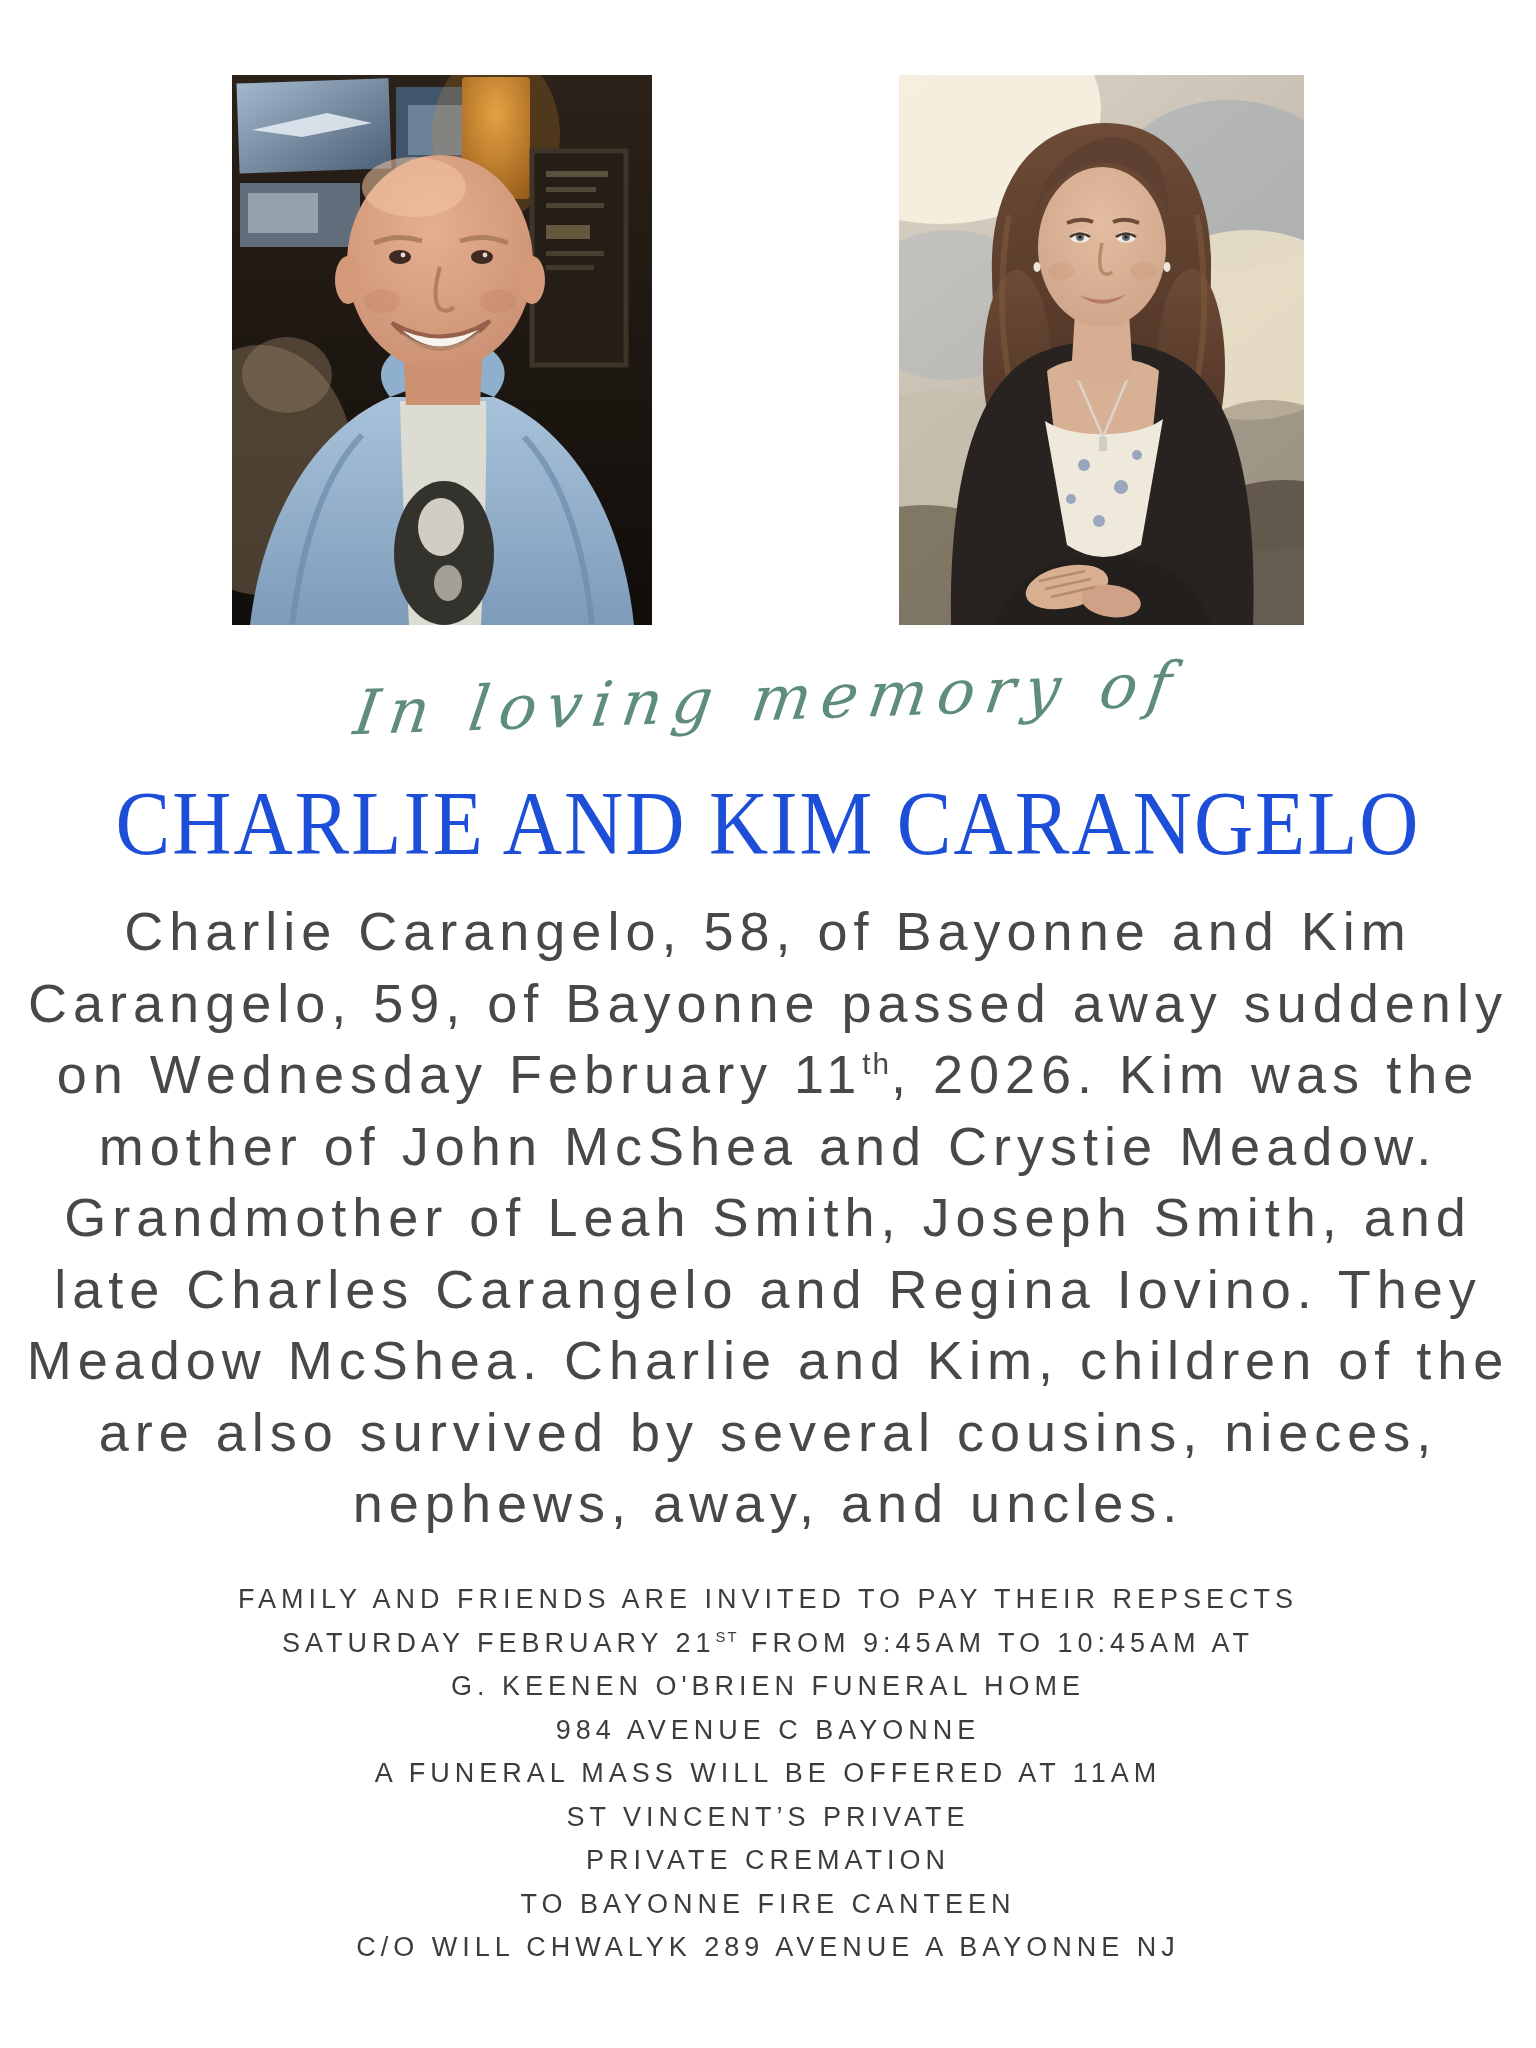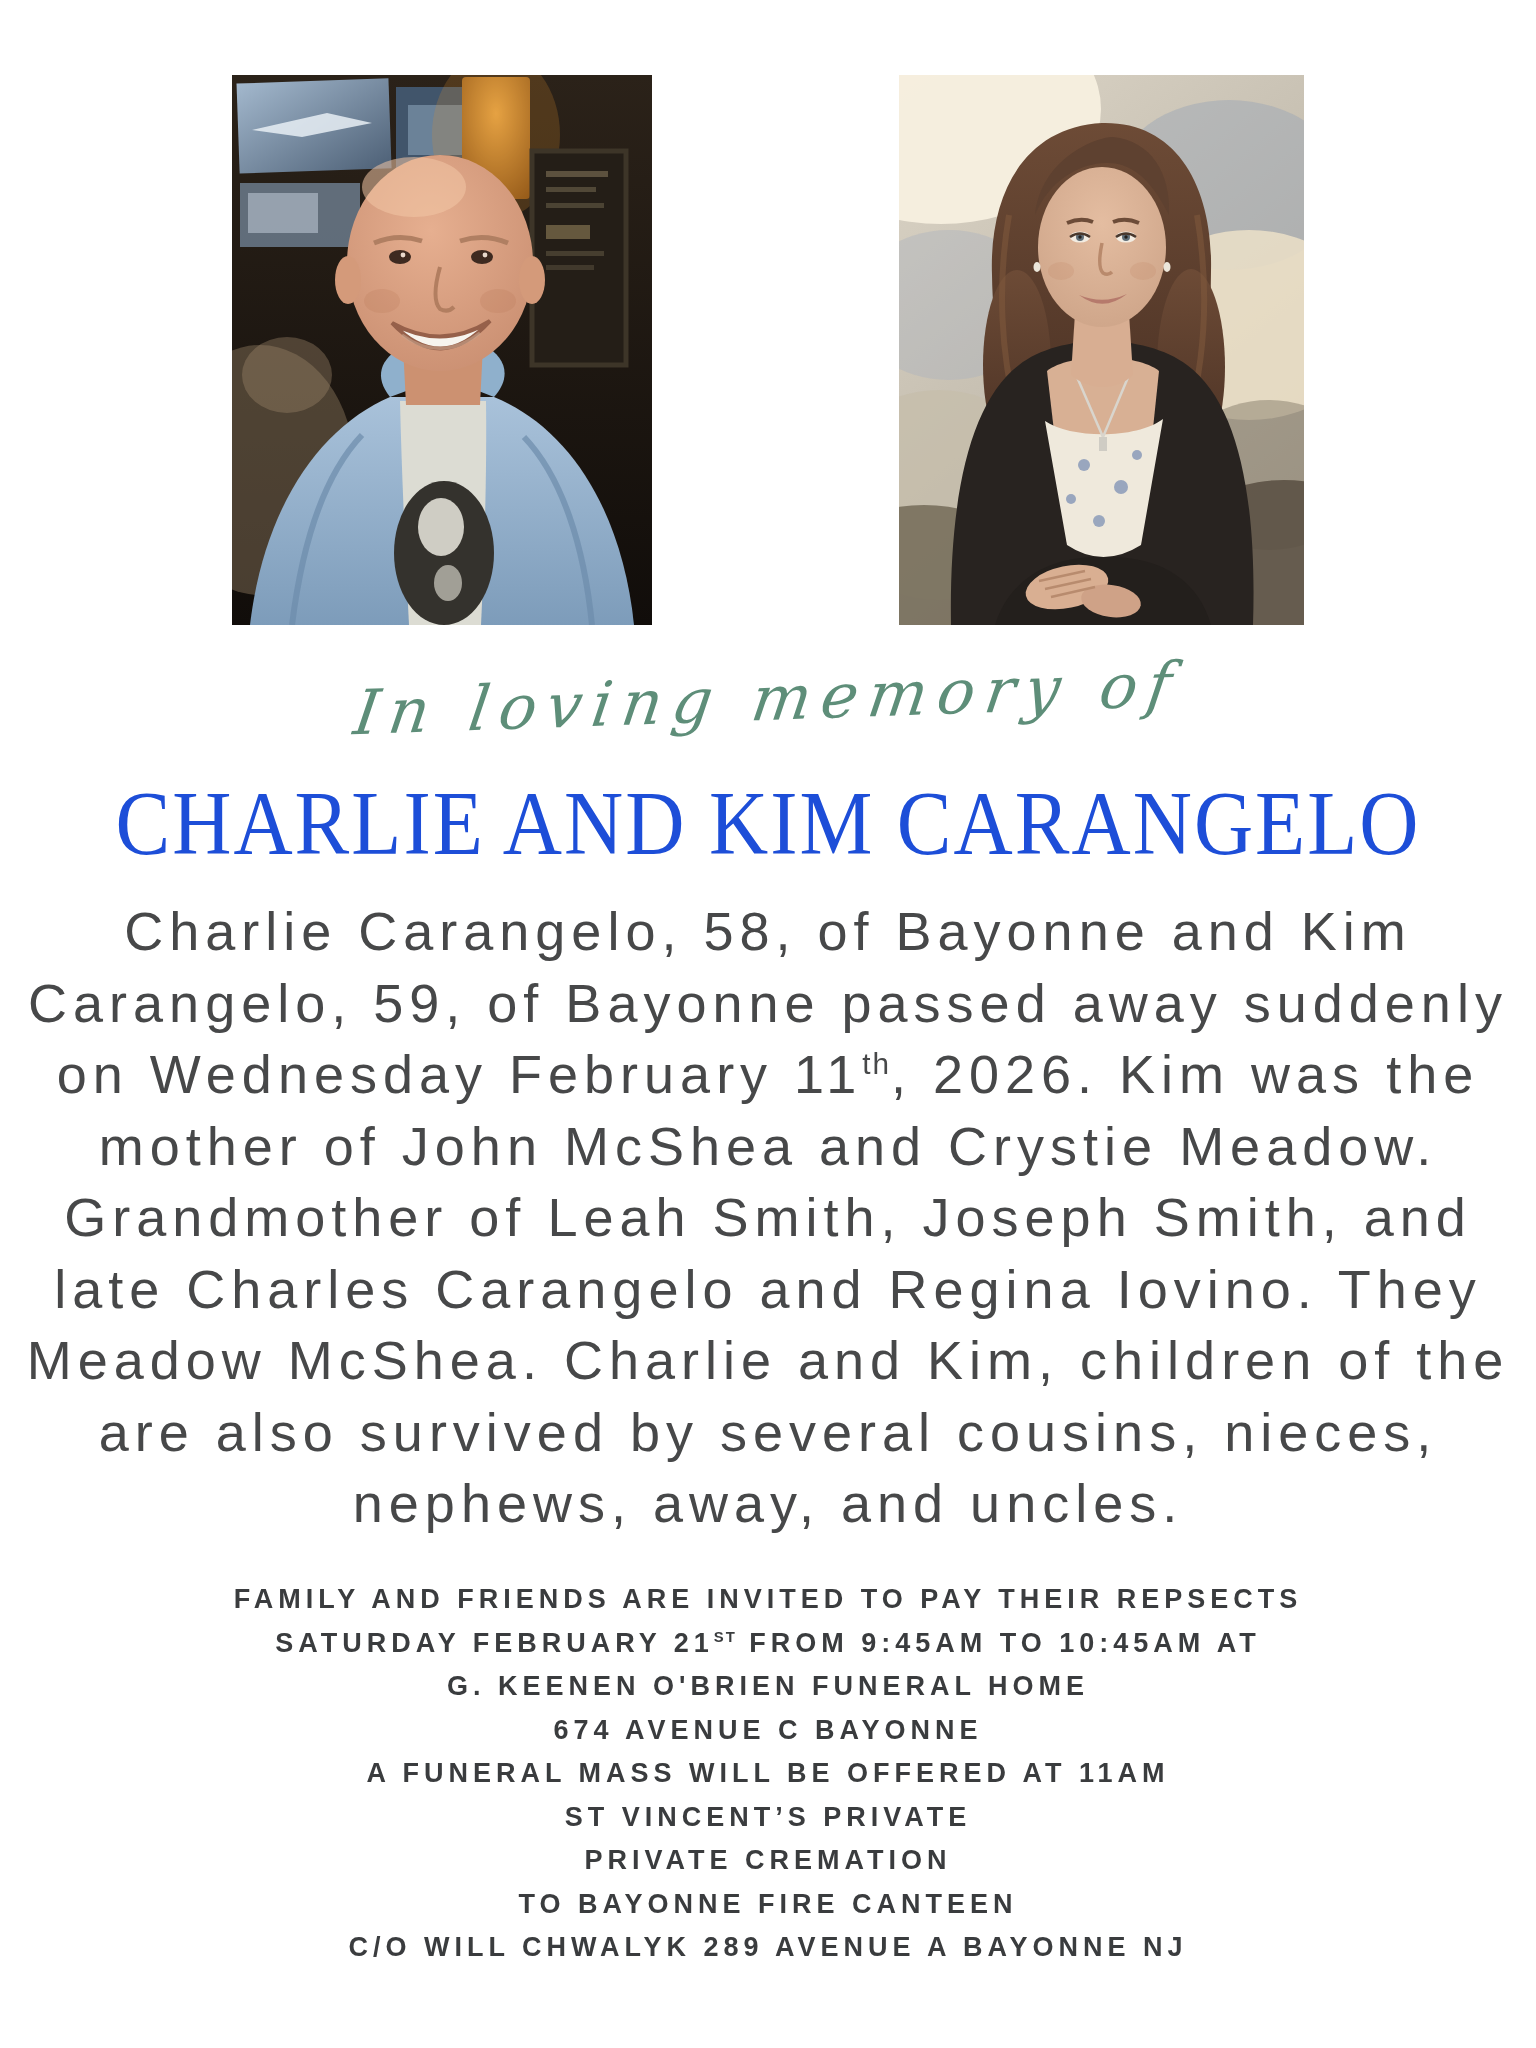--- a/index.html
+++ b/index.html
@@ -91,21 +91,21 @@
     top: 1578px;
     left: 0;
     width: 100%;
     text-align: center;
     color: #3a3c3e;
     font-family: "Liberation Sans", sans-serif;
     font-size: 27px;
     letter-spacing: 5px;
     line-height: 43.5px;
   }
-  .svc-line { white-space: nowrap; font-weight: bold; }
+  .svc-line { white-space: nowrap; }
 </style>
 </head>
 <body>
 
 <div class="page">
 
   <div class="photos-row">
 
     <div class="photo-frame">
       <svg width="420" height="550" viewBox="0 0 420 550">
@@ -282,21 +282,21 @@
     <div class="ob-line"><span>late Charles Carangelo and Regina Iovino. They</span><sup></sup><span></span></div>
     <div class="ob-line"><span>Meadow McShea. Charlie and Kim, children of the</span><sup></sup><span></span></div>
     <div class="ob-line"><span>are also survived by several cousins, nieces,</span><sup></sup><span></span></div>
     <div class="ob-line"><span>nephews, away, and uncles.</span><sup></sup><span></span></div>
   </div>
 
   <div class="services">
     <div class="svc-line"><span>FAMILY AND FRIENDS ARE INVITED TO PAY THEIR REPSECTS</span><sup></sup><span></span></div>
     <div class="svc-line"><span>SATURDAY FEBRUARY 21</span><sup>ST</sup><span> FROM 9:45AM TO 10:45AM AT</span></div>
     <div class="svc-line"><span>G. KEENEN O'BRIEN FUNERAL HOME</span><sup></sup><span></span></div>
-    <div class="svc-line"><span>674 AVENUE C BAYONNE</span><sup></sup><span></span></div>
+    <div class="svc-line"><span>984 AVENUE C BAYONNE</span><sup></sup><span></span></div>
     <div class="svc-line"><span>A FUNERAL MASS WILL BE OFFERED AT 11AM</span><sup></sup><span></span></div>
     <div class="svc-line"><span>ST VINCENT’S PRIVATE</span><sup></sup><span></span></div>
     <div class="svc-line"><span>PRIVATE CREMATION</span><sup></sup><span></span></div>
     <div class="svc-line"><span>TO BAYONNE FIRE CANTEEN</span><sup></sup><span></span></div>
     <div class="svc-line"><span>C/O WILL CHWALYK 289 AVENUE A BAYONNE NJ</span><sup></sup><span></span></div>
   </div>
 
 </div>
 
 </body></html>

